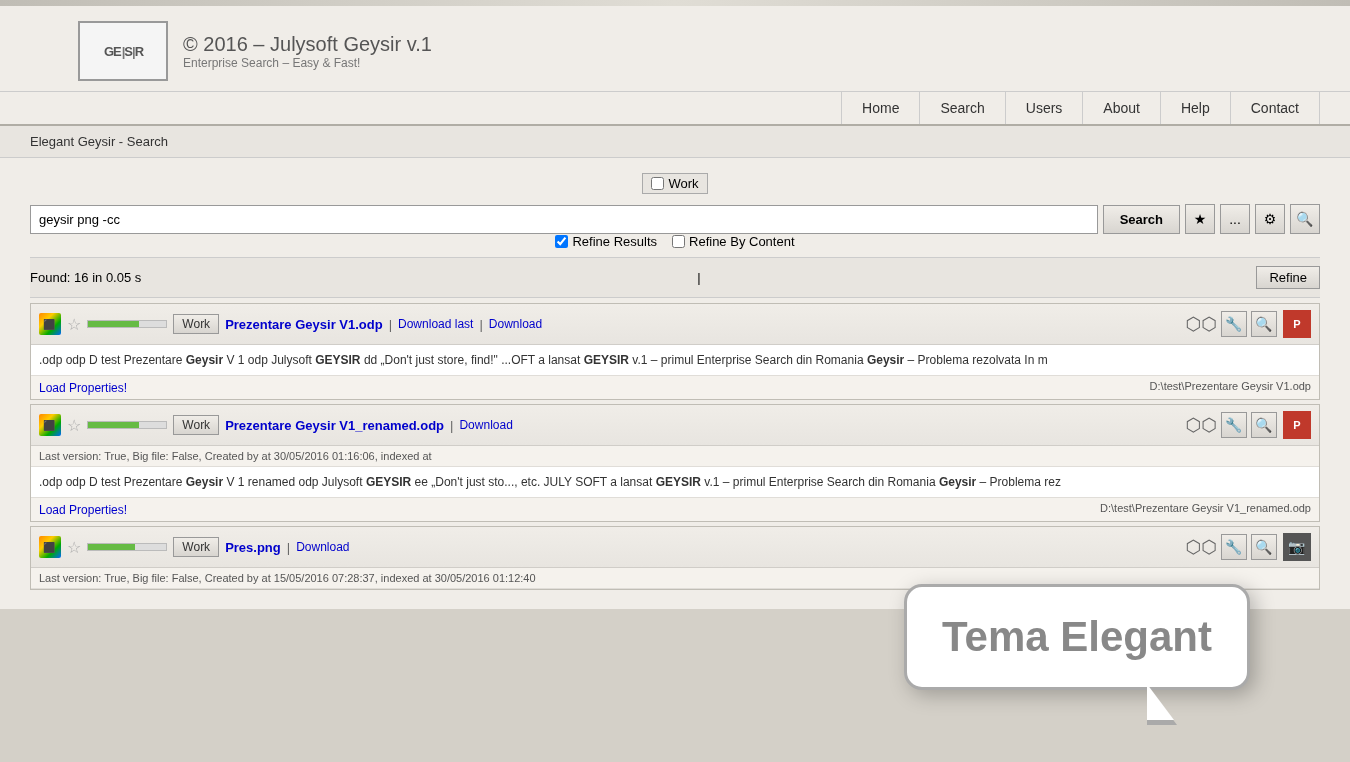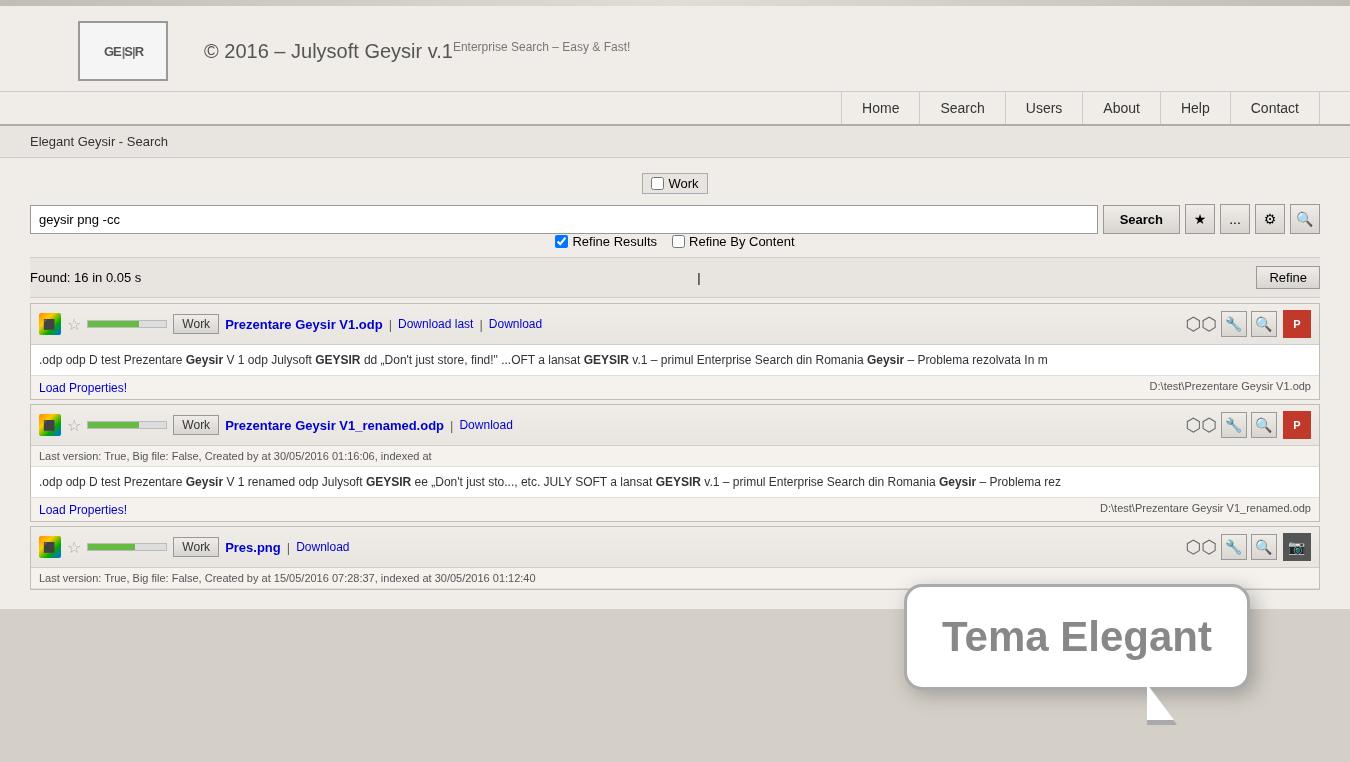--- a/index.html
+++ b/index.html
@@ -14,43 +14,42 @@
       background: #f0ede8;
       padding: 15px 30px 10px 30px;
       display: flex;
       align-items: center;
       border-bottom: 1px solid #ccc;
     }
 
     .logo-area {
       display: flex;
       align-items: center;
-      gap: 23px;
+      gap: 15px;
       padding-left: 48px;
     }
 
     .logo-box {
       width: 90px;
       height: 60px;
       border: 2px solid #999;
       display: flex;
       align-items: center;
       justify-content: center;
       font-size: 22px;
       font-weight: bold;
       color: #555;
       letter-spacing: -2px;
       position: relative;
       background: #f5f5f5;
     }
 
     .logo-text-area {
       display: flex;
-      flex-direction: row;
-      margin-left: 13px;
+      flex-direction: column;
     }
 
     .logo-title {
       font-size: 20px;
       color: #555;
       font-weight: normal;
     }
 
     .logo-subtitle {
       font-size: 12px;

